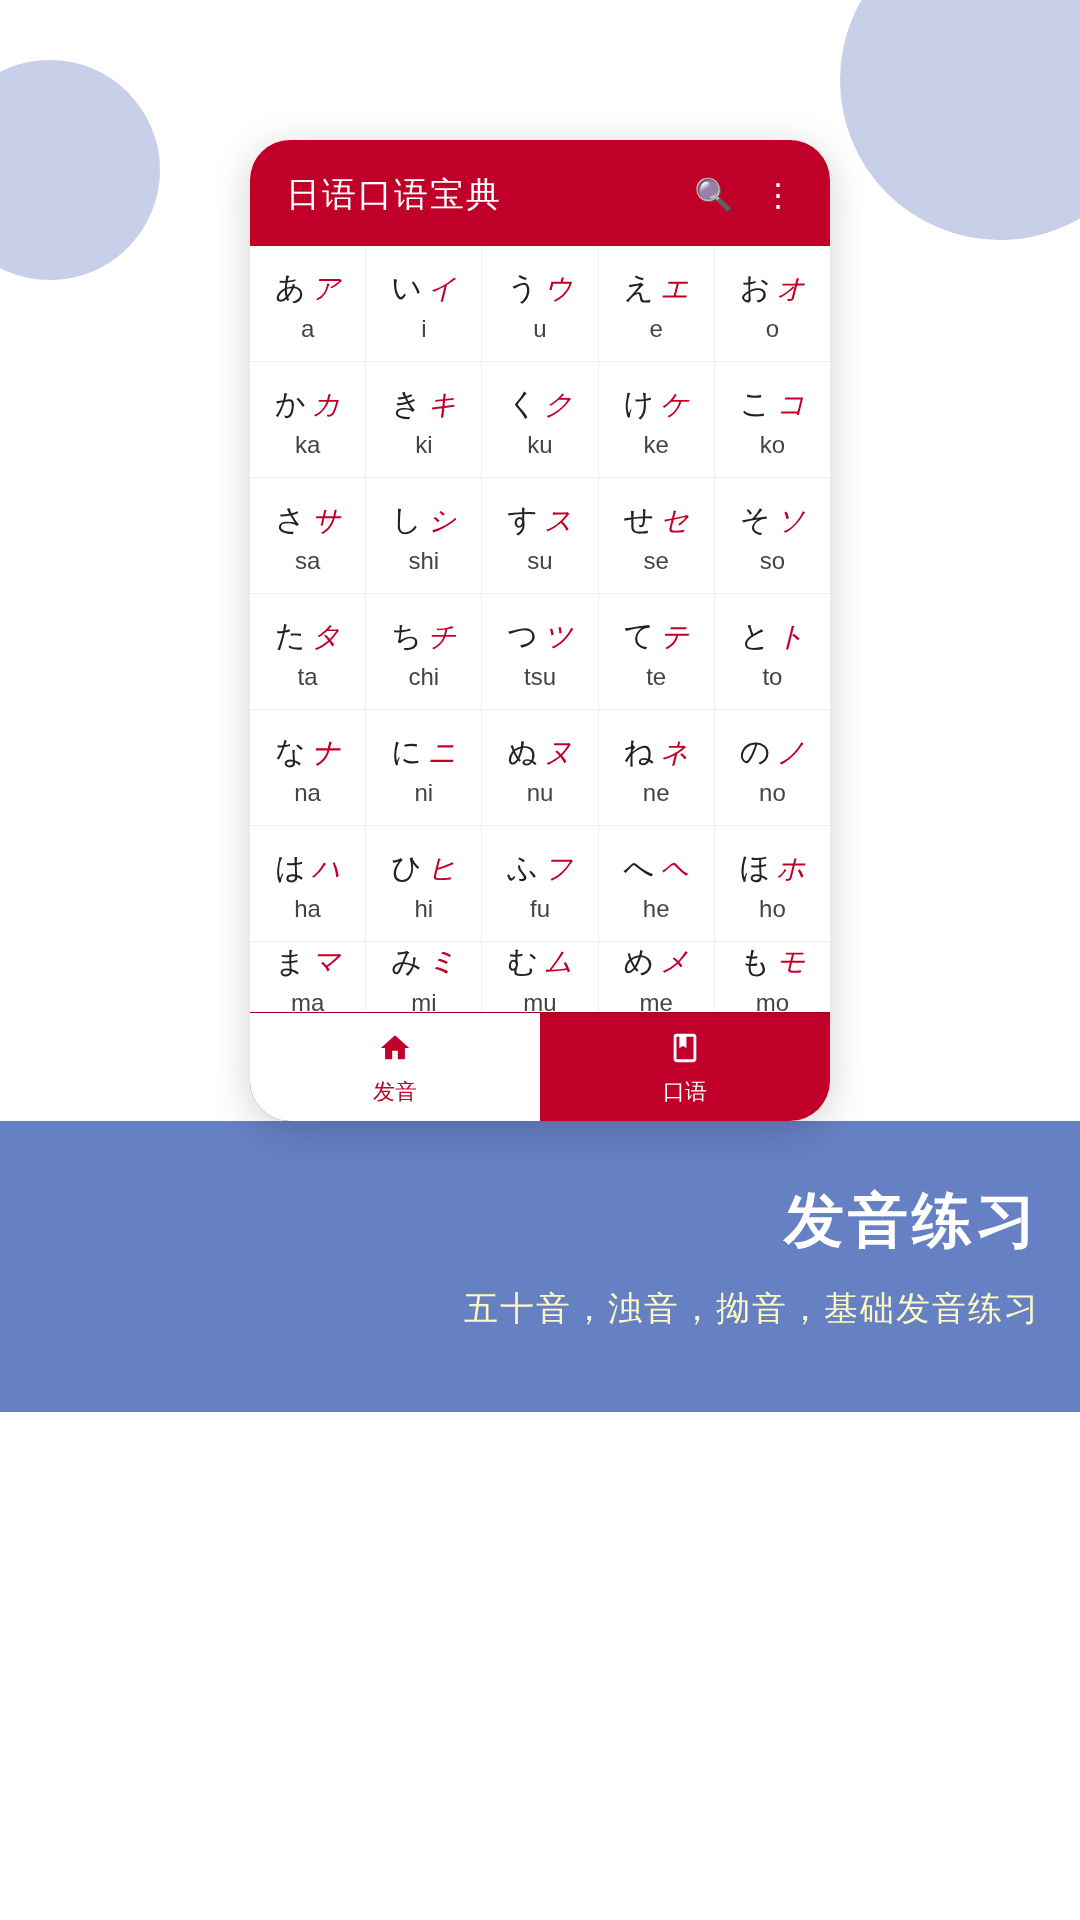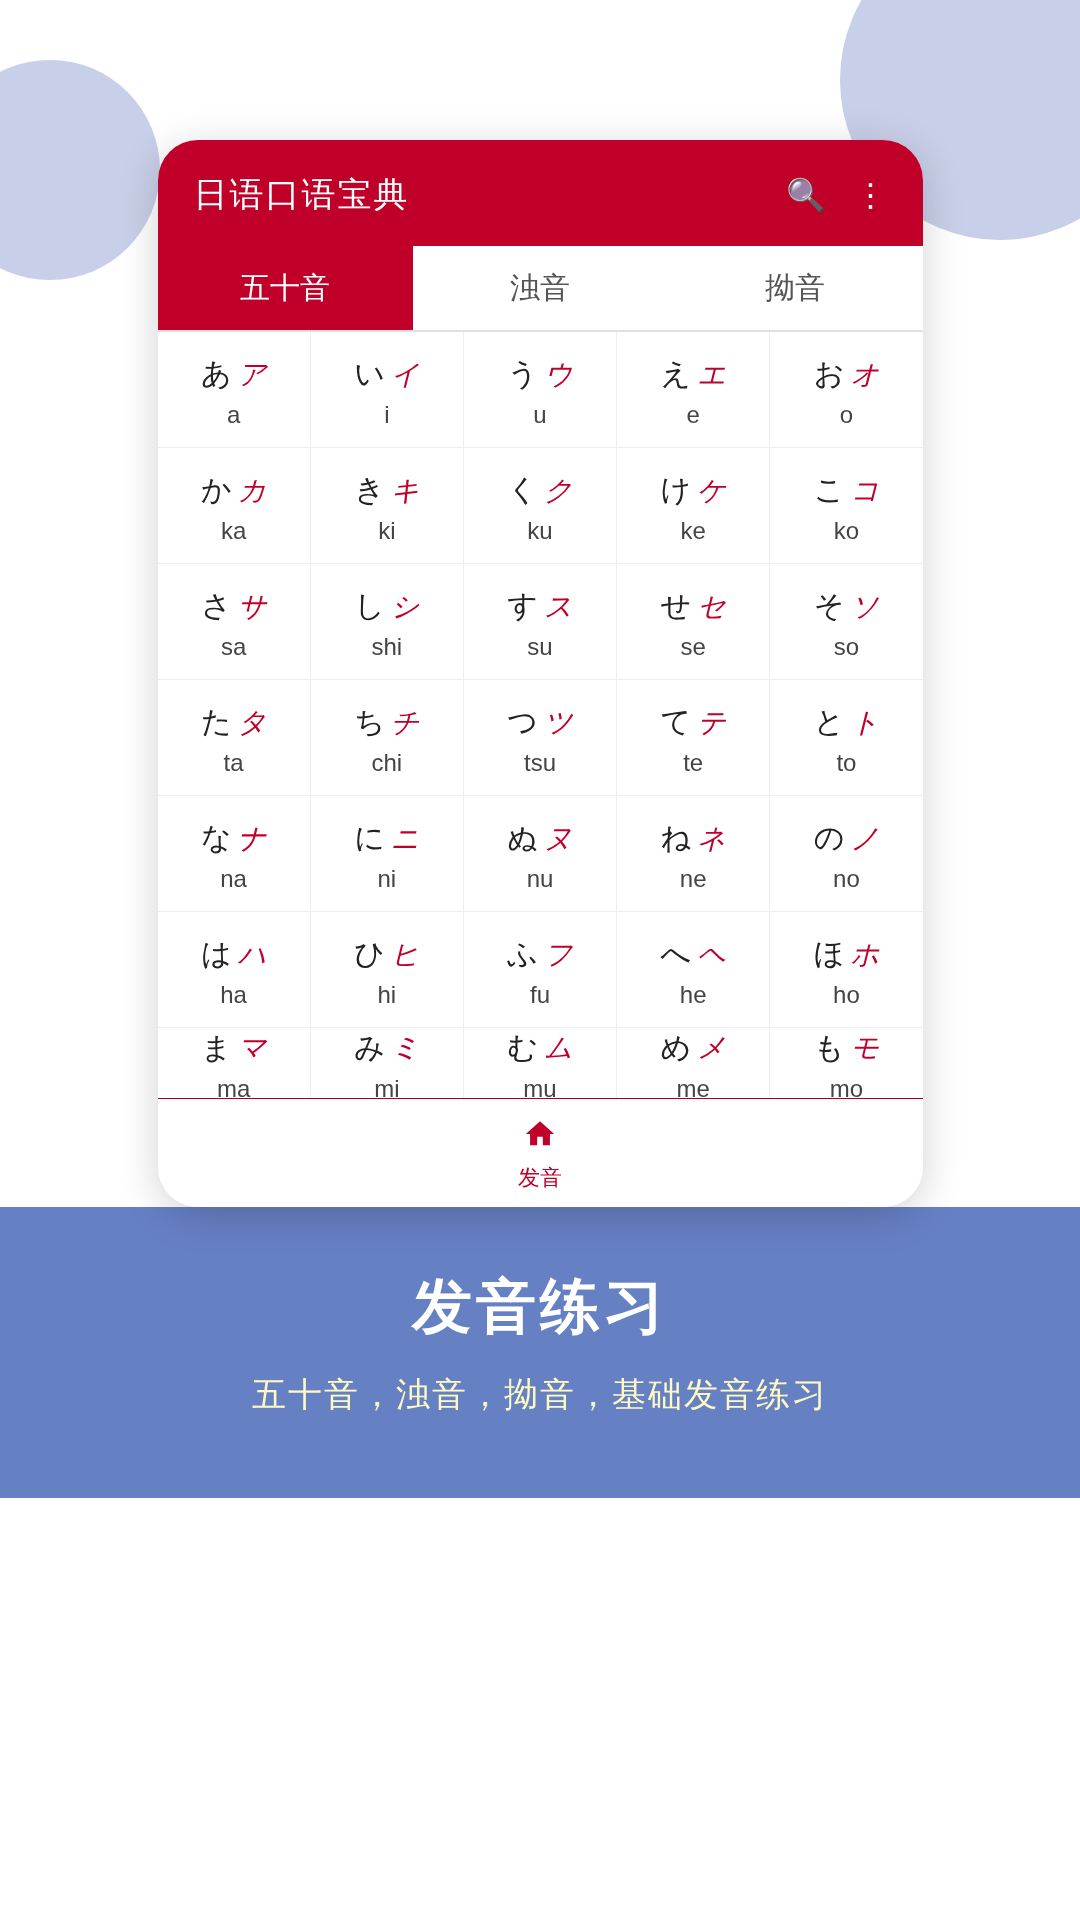--- a/index.html
+++ b/index.html
@@ -33,21 +33,21 @@
       background: #c8cfe8;
       border-radius: 50%;
       z-index: 0;
     }
 
     
     .phone-container {
       position: relative;
       z-index: 1;
       margin: 140px auto 0;
-      width: 765px;
+      width: 580px;
       background: #fff;
       border-radius: 40px;
       box-shadow: 0 8px 40px rgba(0,0,0,0.18);
       overflow: hidden;
     }
 
     
     .app-header {
       background: #c1002a;
       padding: 32px 36px 28px;
@@ -166,22 +166,22 @@
       font-size: 34px;
       margin-bottom: 4px;
     }
     .nav-label {
       font-size: 22px;
     }
 
     
     .promo-section {
       background: #6680c4;
-      padding: 60px 60px 80px;
-      text-align: center;
+      padding: 60px 40px 80px;
+      text-align: right;
     }
     .promo-title {
       font-size: 60px;
       font-weight: 900;
       color: #fff;
       margin-bottom: 24px;
       letter-spacing: 4px;
     }
     .promo-subtitle {
       font-size: 34px;
@@ -198,31 +198,20 @@
 <div class="phone-container">
 
   <div class="app-header">
     <span class="app-title">日语口语宝典</span>
     <div class="header-icons">
       <span class="header-icon">🔍</span>
       <span class="header-icon">⋮</span>
     </div>
   </div>
 
-  <div class="tabs-row">
-    <div class="tab active">
-      <span>五十音</span>
-    </div>
-    <div class="tab">
-      <span>浊音</span>
-    </div>
-    <div class="tab">
-      <span>拗音</span>
-    </div>
-  </div>
 
   <div class="kana-grid">
 
     <div class="kana-row">
       <div class="kana-cell">
         <div class="kana-chars">
           <span class="kana-hiragana">あ</span>
           <span class="kana-katakana">ア</span>
         </div>
         <div class="kana-romaji">a</div>
@@ -489,20 +478,28 @@
 
   <div class="bottom-nav">
     <div class="nav-item active">
       <div class="nav-icon">
         <svg width="34" height="34" viewBox="0 0 24 24" fill="currentColor">
           <path d="M10 20v-6h4v6h5v-8h3L12 3 2 12h3v8z"></path>
         </svg>
       </div>
       <span class="nav-label">发音</span>
     </div>
+    <div class="nav-item">
+      <div class="nav-icon">
+        <svg width="34" height="34" viewBox="0 0 24 24" fill="currentColor">
+          <path d="M18 2H6c-1.1 0-2 .9-2 2v16c0 1.1.9 2 2 2h12c1.1 0 2-.9 2-2V4c0-1.1-.9-2-2-2zm0 18H6V4h2v8l2.5-1.5L13 12V4h5v16z"></path>
+        </svg>
+      </div>
+      <span class="nav-label">口语</span>
+    </div>
   </div>
 
 </div>
 
 <div class="promo-section">
   <div class="promo-title">发音练习</div>
   <div class="promo-subtitle">五十音，浊音，拗音，基础发音练习</div>
 </div>
 
 </body></html>

